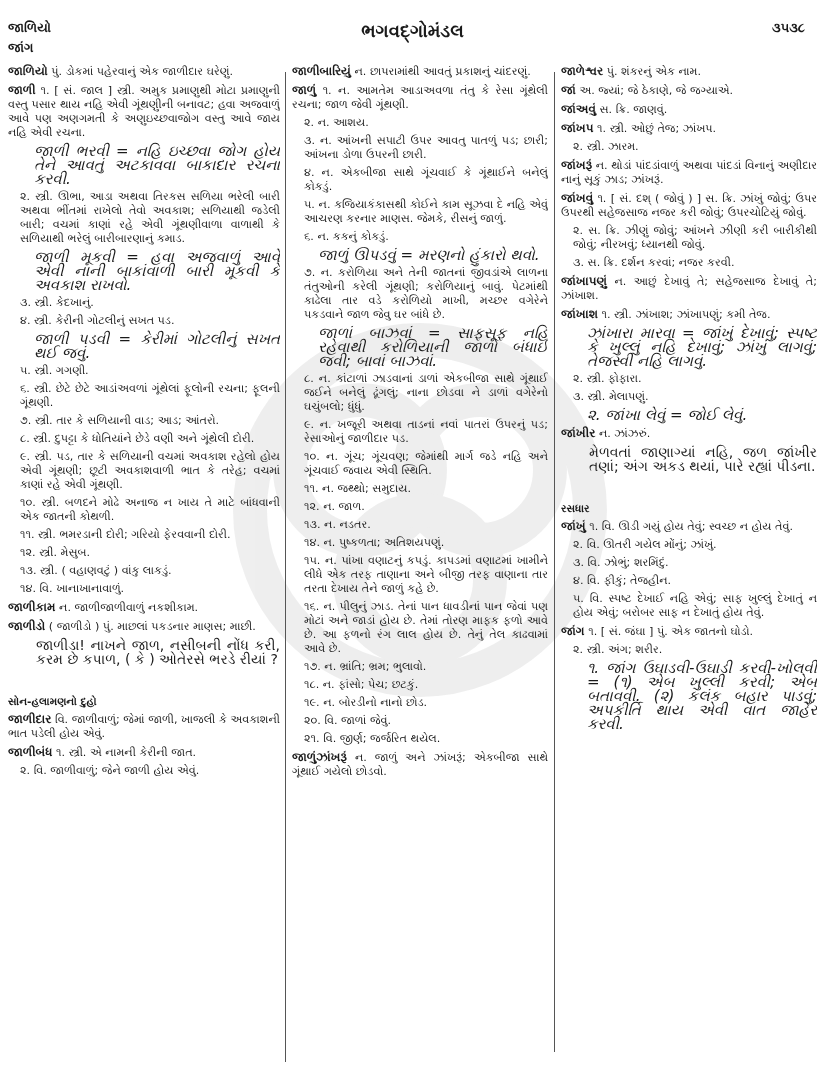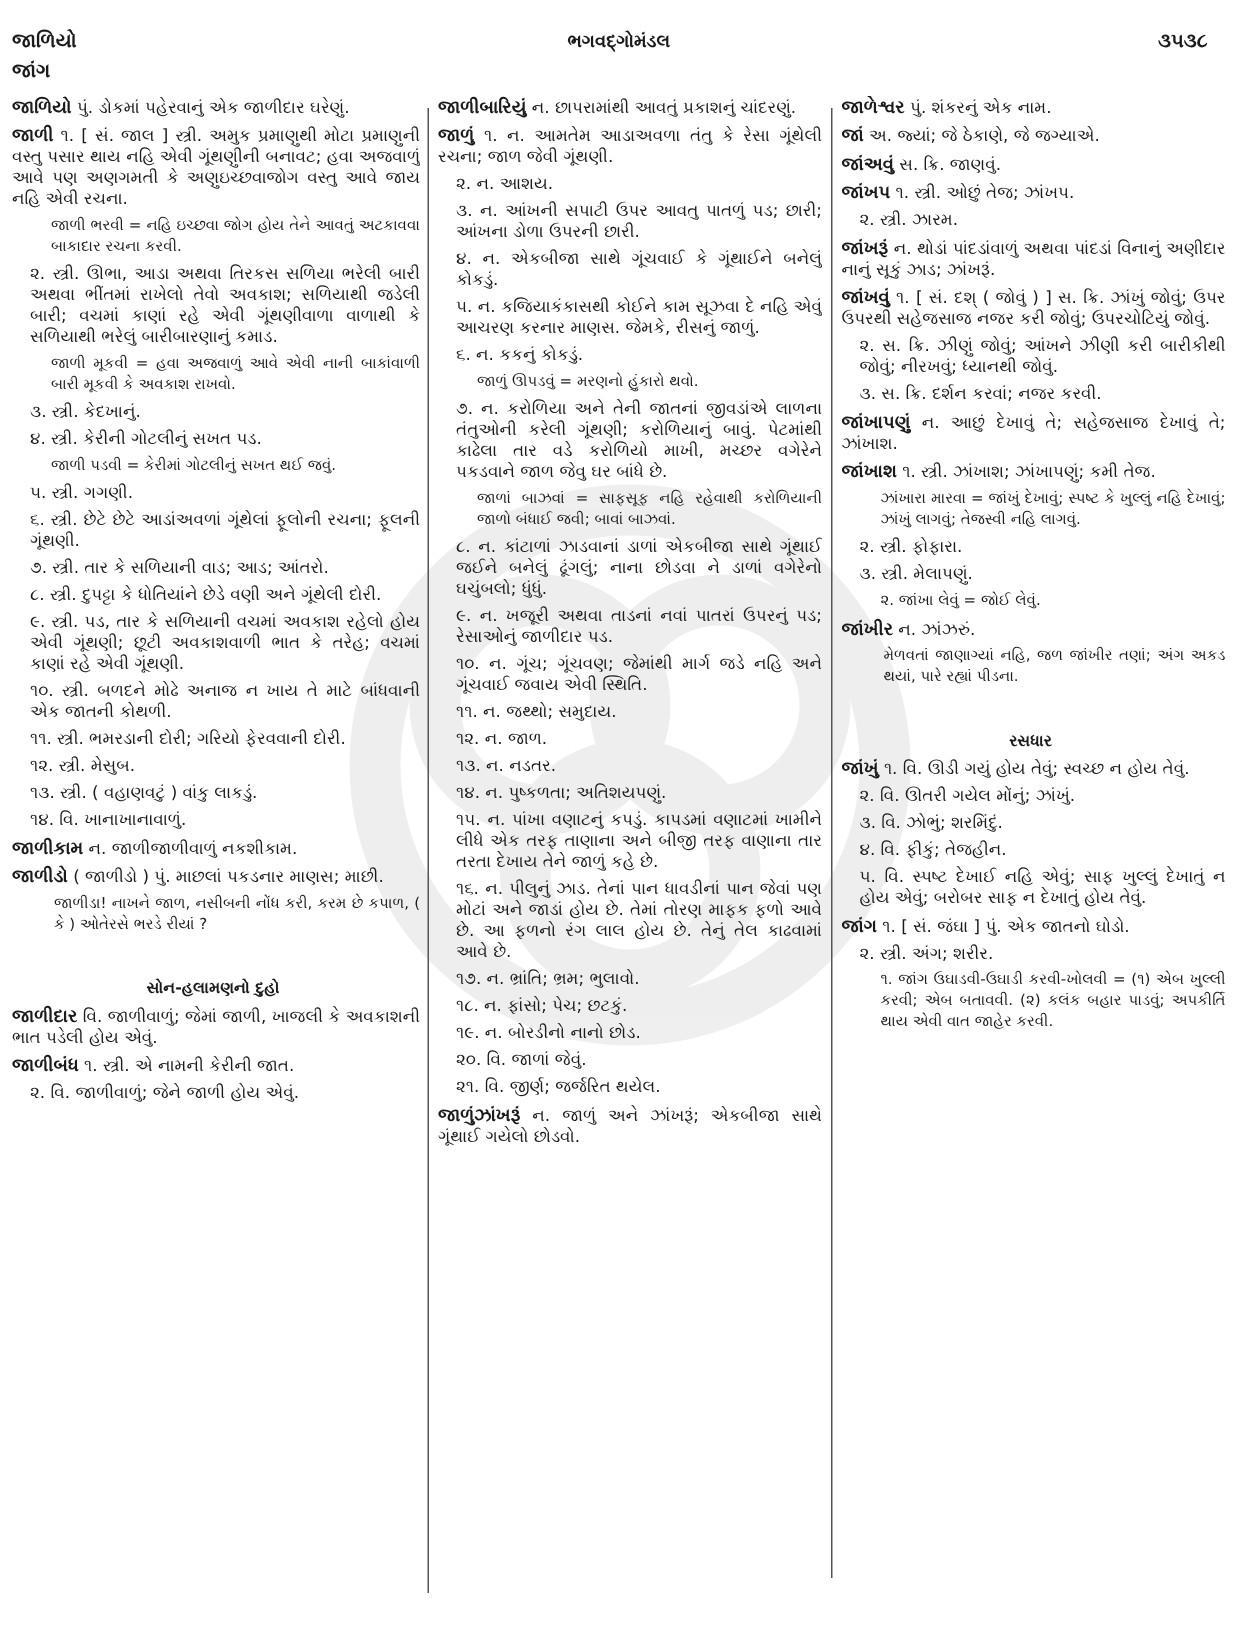--- a/index.html
+++ b/index.html
@@ -11,38 +11,38 @@
   }
   .watermark {
     position: absolute; left: 230px; top: 270px; width: 380px; height: 480px;
     pointer-events: none; z-index: 0;
   }
   .page-header {
     position: absolute; left: 0; top: 0; width: 825px; height: 60px; z-index: 1;
   }
   .hdr-left { position: absolute; left: 8px; top: 20px; font-size: 13px; font-weight: bold; }
   .hdr-left2 { position: absolute; left: 8px; top: 40px; font-size: 13px; font-weight: bold; }
-  .hdr-center { position: absolute; left: 0; right: 0; top: 20px; text-align: center; font-size: 12px; font-weight: bold; }
+  .hdr-center { position: absolute; left: 0; right: 0; top: 20px; text-align: center; font-size: 18px; font-weight: bold; }
   .hdr-right { position: absolute; right: 20px; top: 20px; font-size: 13px; font-weight: bold; }
 
   .columns { position: absolute; left: 0; top: 64px; width: 825px; height: 1000px; z-index: 1; }
   .col { position: absolute; top: 0; height: 996px; overflow: hidden; font-size: 11.2px; line-height: 14px; }
   .col-1 { left: 8px; width: 272px; }
   .col-2 { left: 292px; width: 256px; }
   .col-3 { left: 561px; width: 256px; }
   .rule { position: absolute; top: 8px; width: 1px; background: #555; }
   .rule-1 { left: 285px; height: 990px; }
   .rule-2 { left: 554px; height: 980px; }
 
   .entry { margin: 0 0 4px 0; text-align: justify; }
   .hw { font-weight: bold; font-size: 12px; }
   .sense { padding-left: 12px; }
-  .idiom { padding-left: 26px; text-indent: 0; font-size: 10px; }
-  .quote { padding-left: 28px; font-size: 10px; }
-  .quote-src { text-align: center; font-size: 10.6px; font-weight: bold; padding-right: 4px; margin-top: 28px; }
+  .idiom { padding-left: 26px; text-indent: 0; font-size: 15px; font-style: italic; }
+  .quote { padding-left: 28px; font-size: 14px; }
+  .quote-src { text-align: left; font-size: 10.6px; font-weight: bold; padding-right: 4px; margin-top: 28px; }
 </style>
 </head>
 <body>
 
 <svg class="watermark" viewBox="0 0 380 480">
   <g fill="none" stroke="#ececec" stroke-width="34" opacity="0.85">
     <circle cx="190" cy="240" r="170"></circle>
     <circle cx="130" cy="200" r="70"></circle>
     <circle cx="250" cy="200" r="70"></circle>
     <circle cx="190" cy="310" r="70"></circle>

